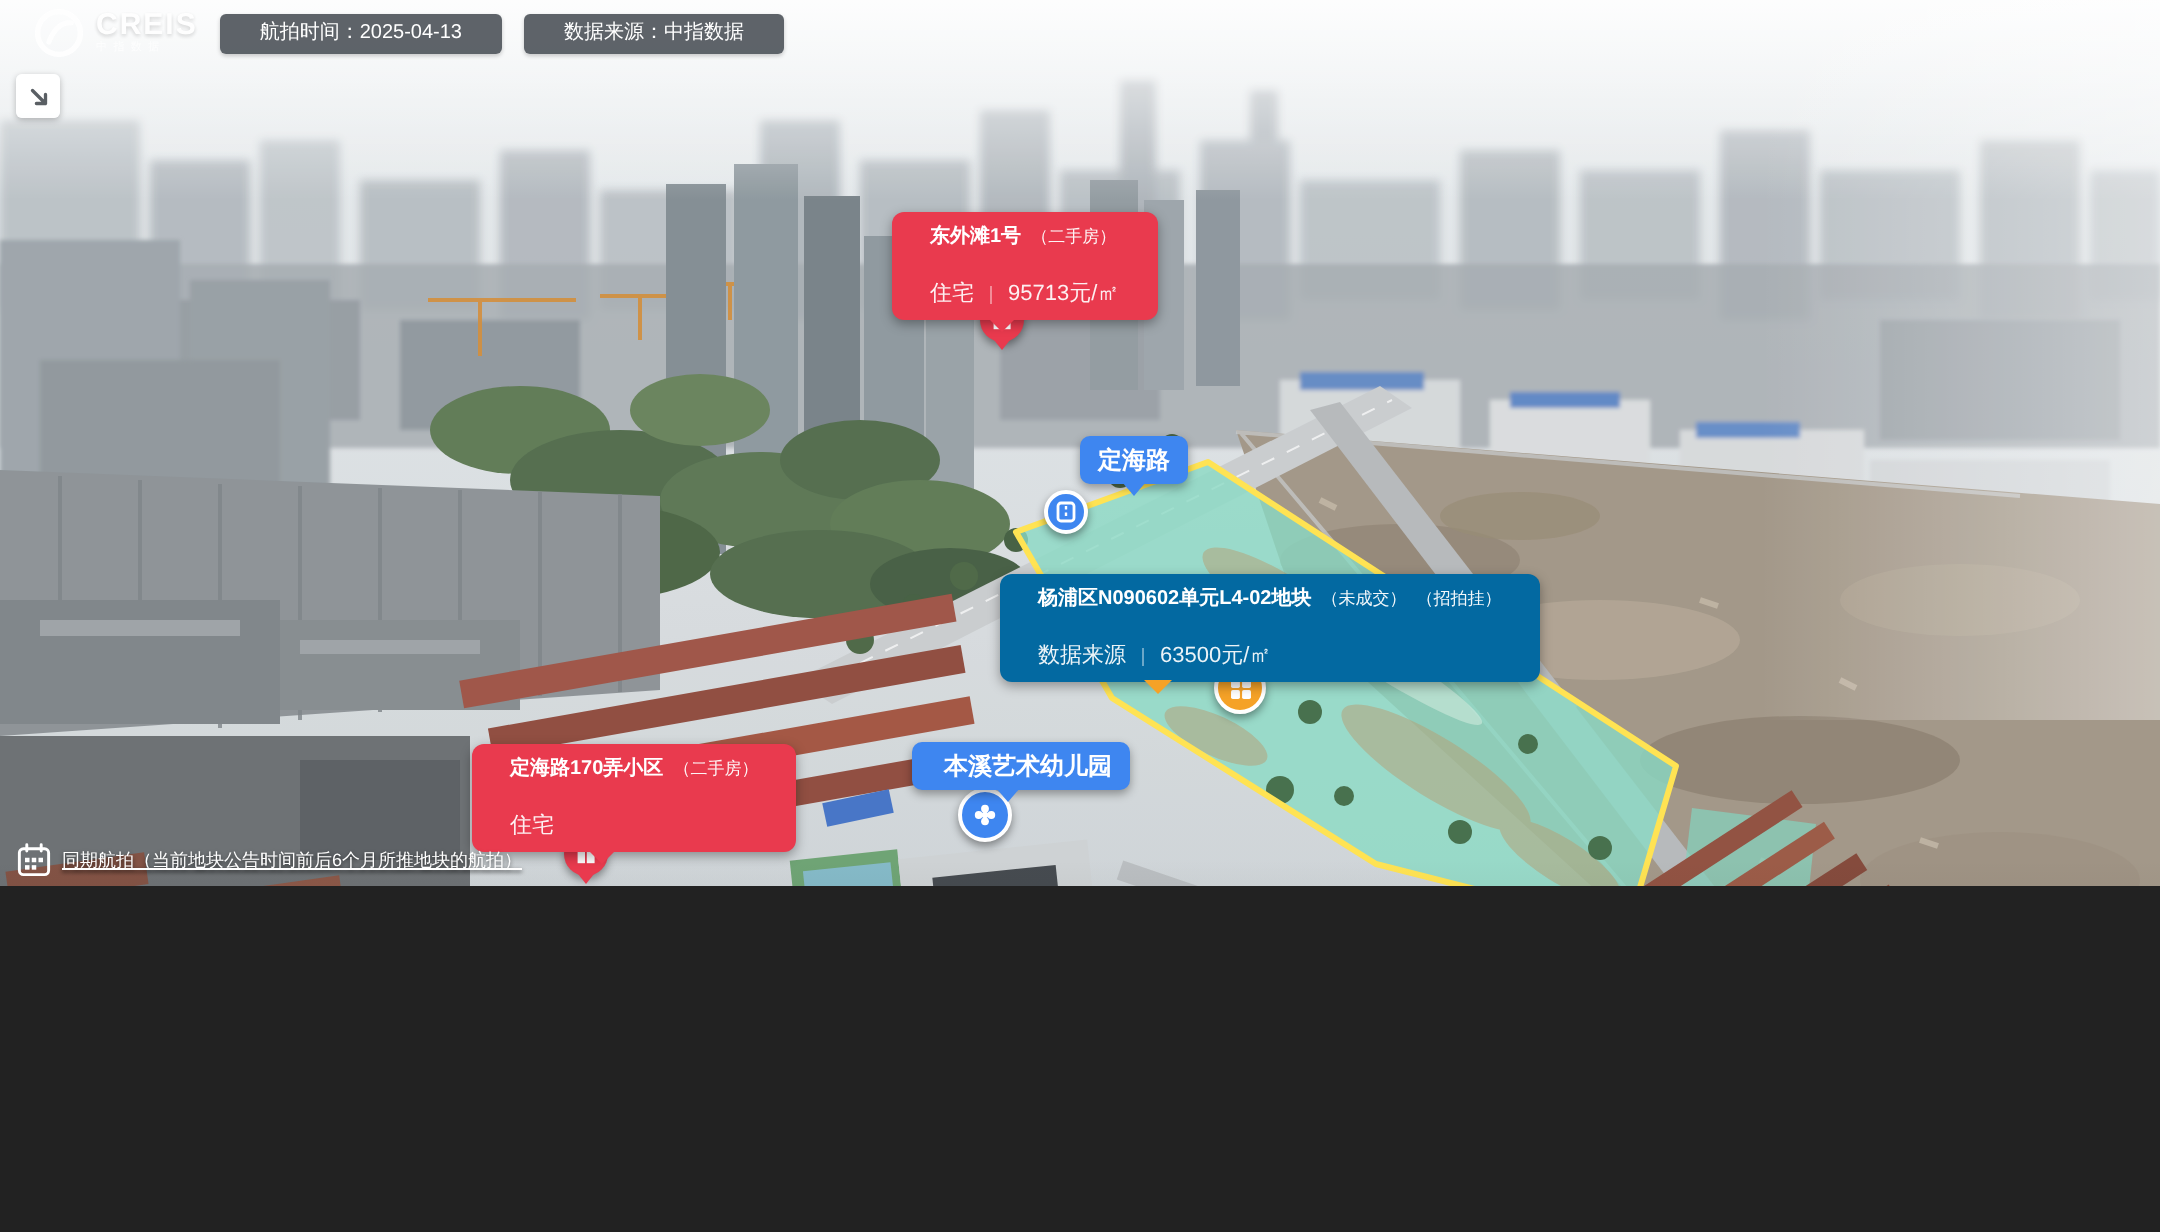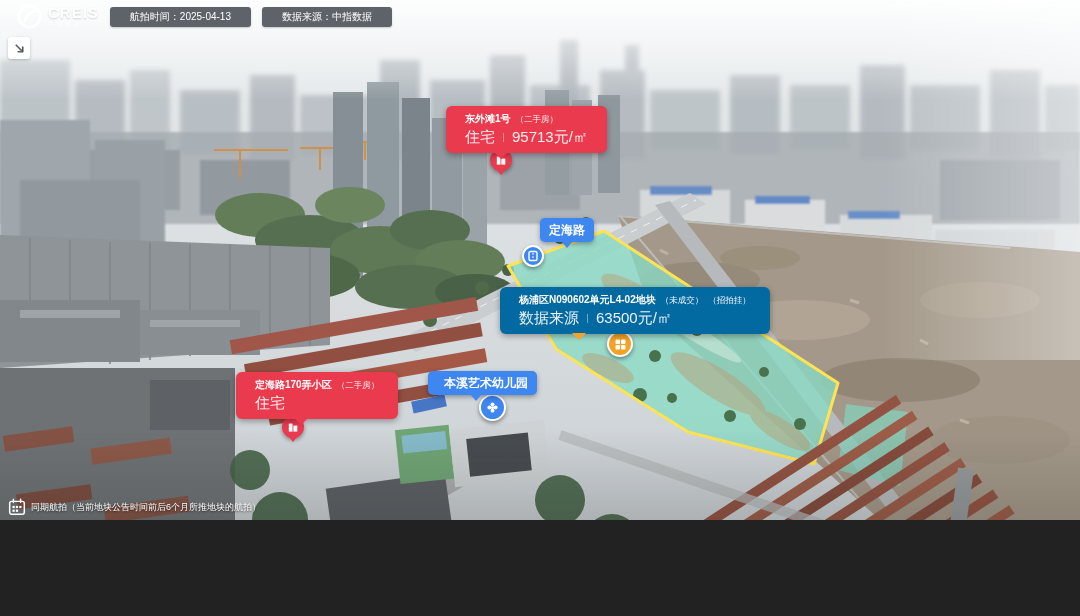--- a/index.html
+++ b/index.html
@@ -1,17 +1,17 @@
 <!DOCTYPE html>
 <html><head>
 <meta charset="utf-8">
 <style>
   html,body{margin:0;padding:0;background:#222;}
   .stage{
-    position:relative;width:1080px;height:520px;overflow:hidden;
+    position:relative;width:1080px;height:443px;overflow:hidden;
     background:#c7ccd0;
     font-family:"Liberation Sans","DejaVu Sans",sans-serif;
     -webkit-font-smoothing:antialiased;
   }
   .stage svg.bg{position:absolute;left:0;top:0;}
 
   
   .brandbar{position:absolute;left:16px;top:3px;display:flex;align-items:center;gap:11px;z-index:30;}
   .logo{display:flex;align-items:center;gap:5px;opacity:.95;}
   .logo .ltxt{display:flex;flex-direction:column;line-height:1;}
@@ -31,37 +31,37 @@
     border:4px solid transparent;border-top:5px solid #e93a4e;border-bottom:none;}
   .pin.orange{width:26px;height:26px;background:#f5a227;border:2px solid #fff;box-sizing:border-box;}
   .pin.blue{width:22px;height:22px;background:#3e86f0;border:2px solid #fff;box-sizing:border-box;}
   .pin.blue-lg{width:27px;height:27px;background:#3e86f0;border:2px solid #fff;box-sizing:border-box;}
 
   .label{position:absolute;border-radius:6px;color:#fff;padding:7px 19px;white-space:nowrap;
     box-shadow:0 2px 6px rgba(0,0,0,.35);z-index:20;cursor:pointer;}
   .label .l1{display:flex;align-items:baseline;gap:5px;line-height:1.2;}
   .label .title{font-weight:bold;font-size:10px;}
   .label .tag{font-size:8.5px;opacity:.95;}
-  .label .l2{display:flex;align-items:center;gap:8px;font-size:15px;margin-top:4px;line-height:1.1;opacity:.92;}
+  .label .l2{display:flex;align-items:center;gap:8px;font-size:11px;margin-top:16px;line-height:1.1;opacity:.92;}
   .label .vdiv{width:1px;height:9px;background:rgba(255,255,255,.45);}
   .label .tail{position:absolute;bottom:-6px;width:0;height:0;
     border-left:7px solid transparent;border-right:7px solid transparent;}
   .label.red{background:#e93a4e;}
   .label.red .tail{border-top:7px solid #e93a4e;}
   .label.orange{background:#0369a1;}
   .label.orange .tail{border-top:7px solid #f5a227;}
 
   .bubble{position:absolute;background:#3e86f0;color:#fff;font-weight:bold;font-size:12px;line-height:1;
     padding:6px 9px;border-radius:5px;white-space:nowrap;box-shadow:0 2px 5px rgba(0,0,0,.35);z-index:20;cursor:pointer;}
   .bubble .tail{position:absolute;bottom:-6px;left:50%;margin-left:-6px;width:0;height:0;
     border-left:6px solid transparent;border-right:6px solid transparent;border-top:7px solid #3e86f0;}
 
   
   .footnote{position:absolute;left:8px;bottom:4px;display:flex;align-items:center;gap:5px;z-index:30;
-    color:#fff;font-size:9px;text-shadow:0 1px 2px rgba(0,0,0,.65);}
+    color:#fff;font-size:9px;text-shadow:0 1px 2px rgba(0,0,0,.65);text-decoration:underline;}
 </style>
 </head>
 <body>
 
 <div class="stage">
 
   <svg class="bg" width="1080" height="616" viewBox="0 0 1080 616">
     <defs>
       <linearGradient id="sky" x1="0" y1="0" x2="0" y2="1">
         <stop offset="0" stop-color="#e9edef"></stop>
@@ -387,21 +387,21 @@
     <div class="l1">
       <span class="title">定海路170弄小区</span>
       <span class="tag">（二手房）</span>
     </div>
     <div class="l2">
       <span>住宅</span>
     </div>
     <i class="tail" style="left:58px;"></i>
   </div>
 
-  <div class="bubble" style="left:428px;top:371px;padding-left:16px;">
+  <div class="bubble" style="left:456px;top:371px;padding-left:16px;">
     <span>本溪艺术幼儿园</span>
     <i class="tail" style="left:44%;"></i>
   </div>
 
   <div class="footnote">
     <svg width="18" height="18" viewBox="0 0 16 16">
       <rect x="1.5" y="3" width="13" height="11.5" rx="1.8" fill="none" stroke="#ffffff" stroke-width="1.3"></rect>
       <path d="M4.8 1.2 V4 M11.2 1.2 V4" stroke="#ffffff" stroke-width="1.3" stroke-linecap="round"></path>
       <g fill="#ffffff">
           <rect x="4" y="7" width="2" height="2"></rect>

